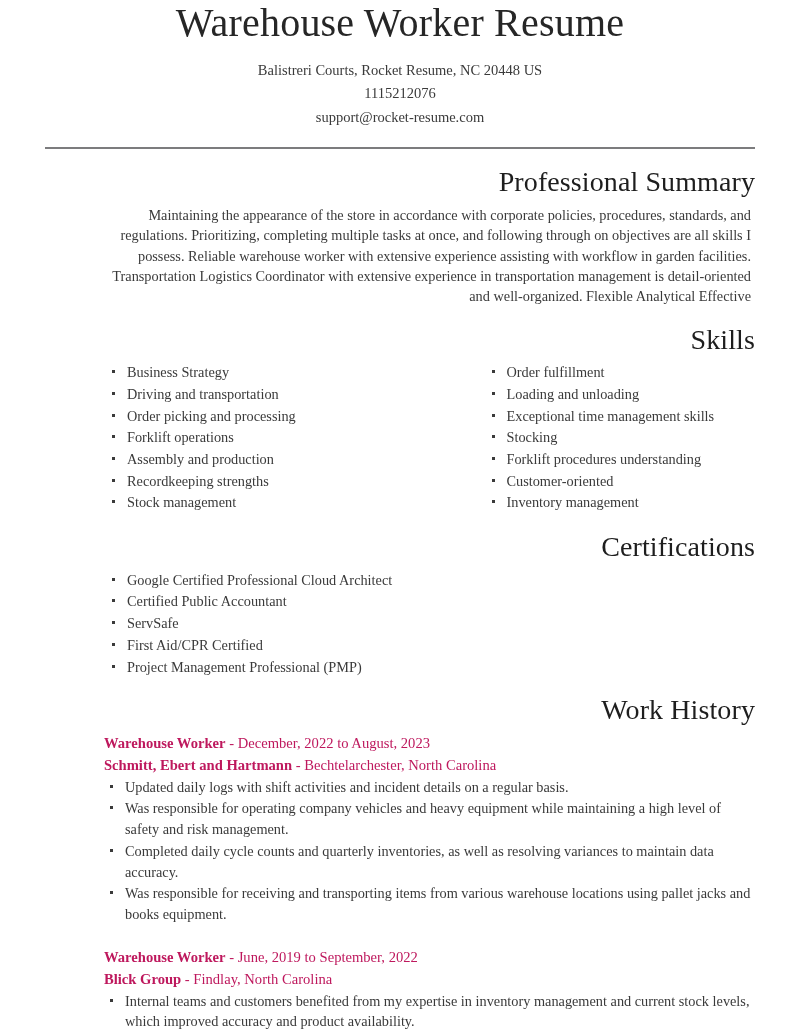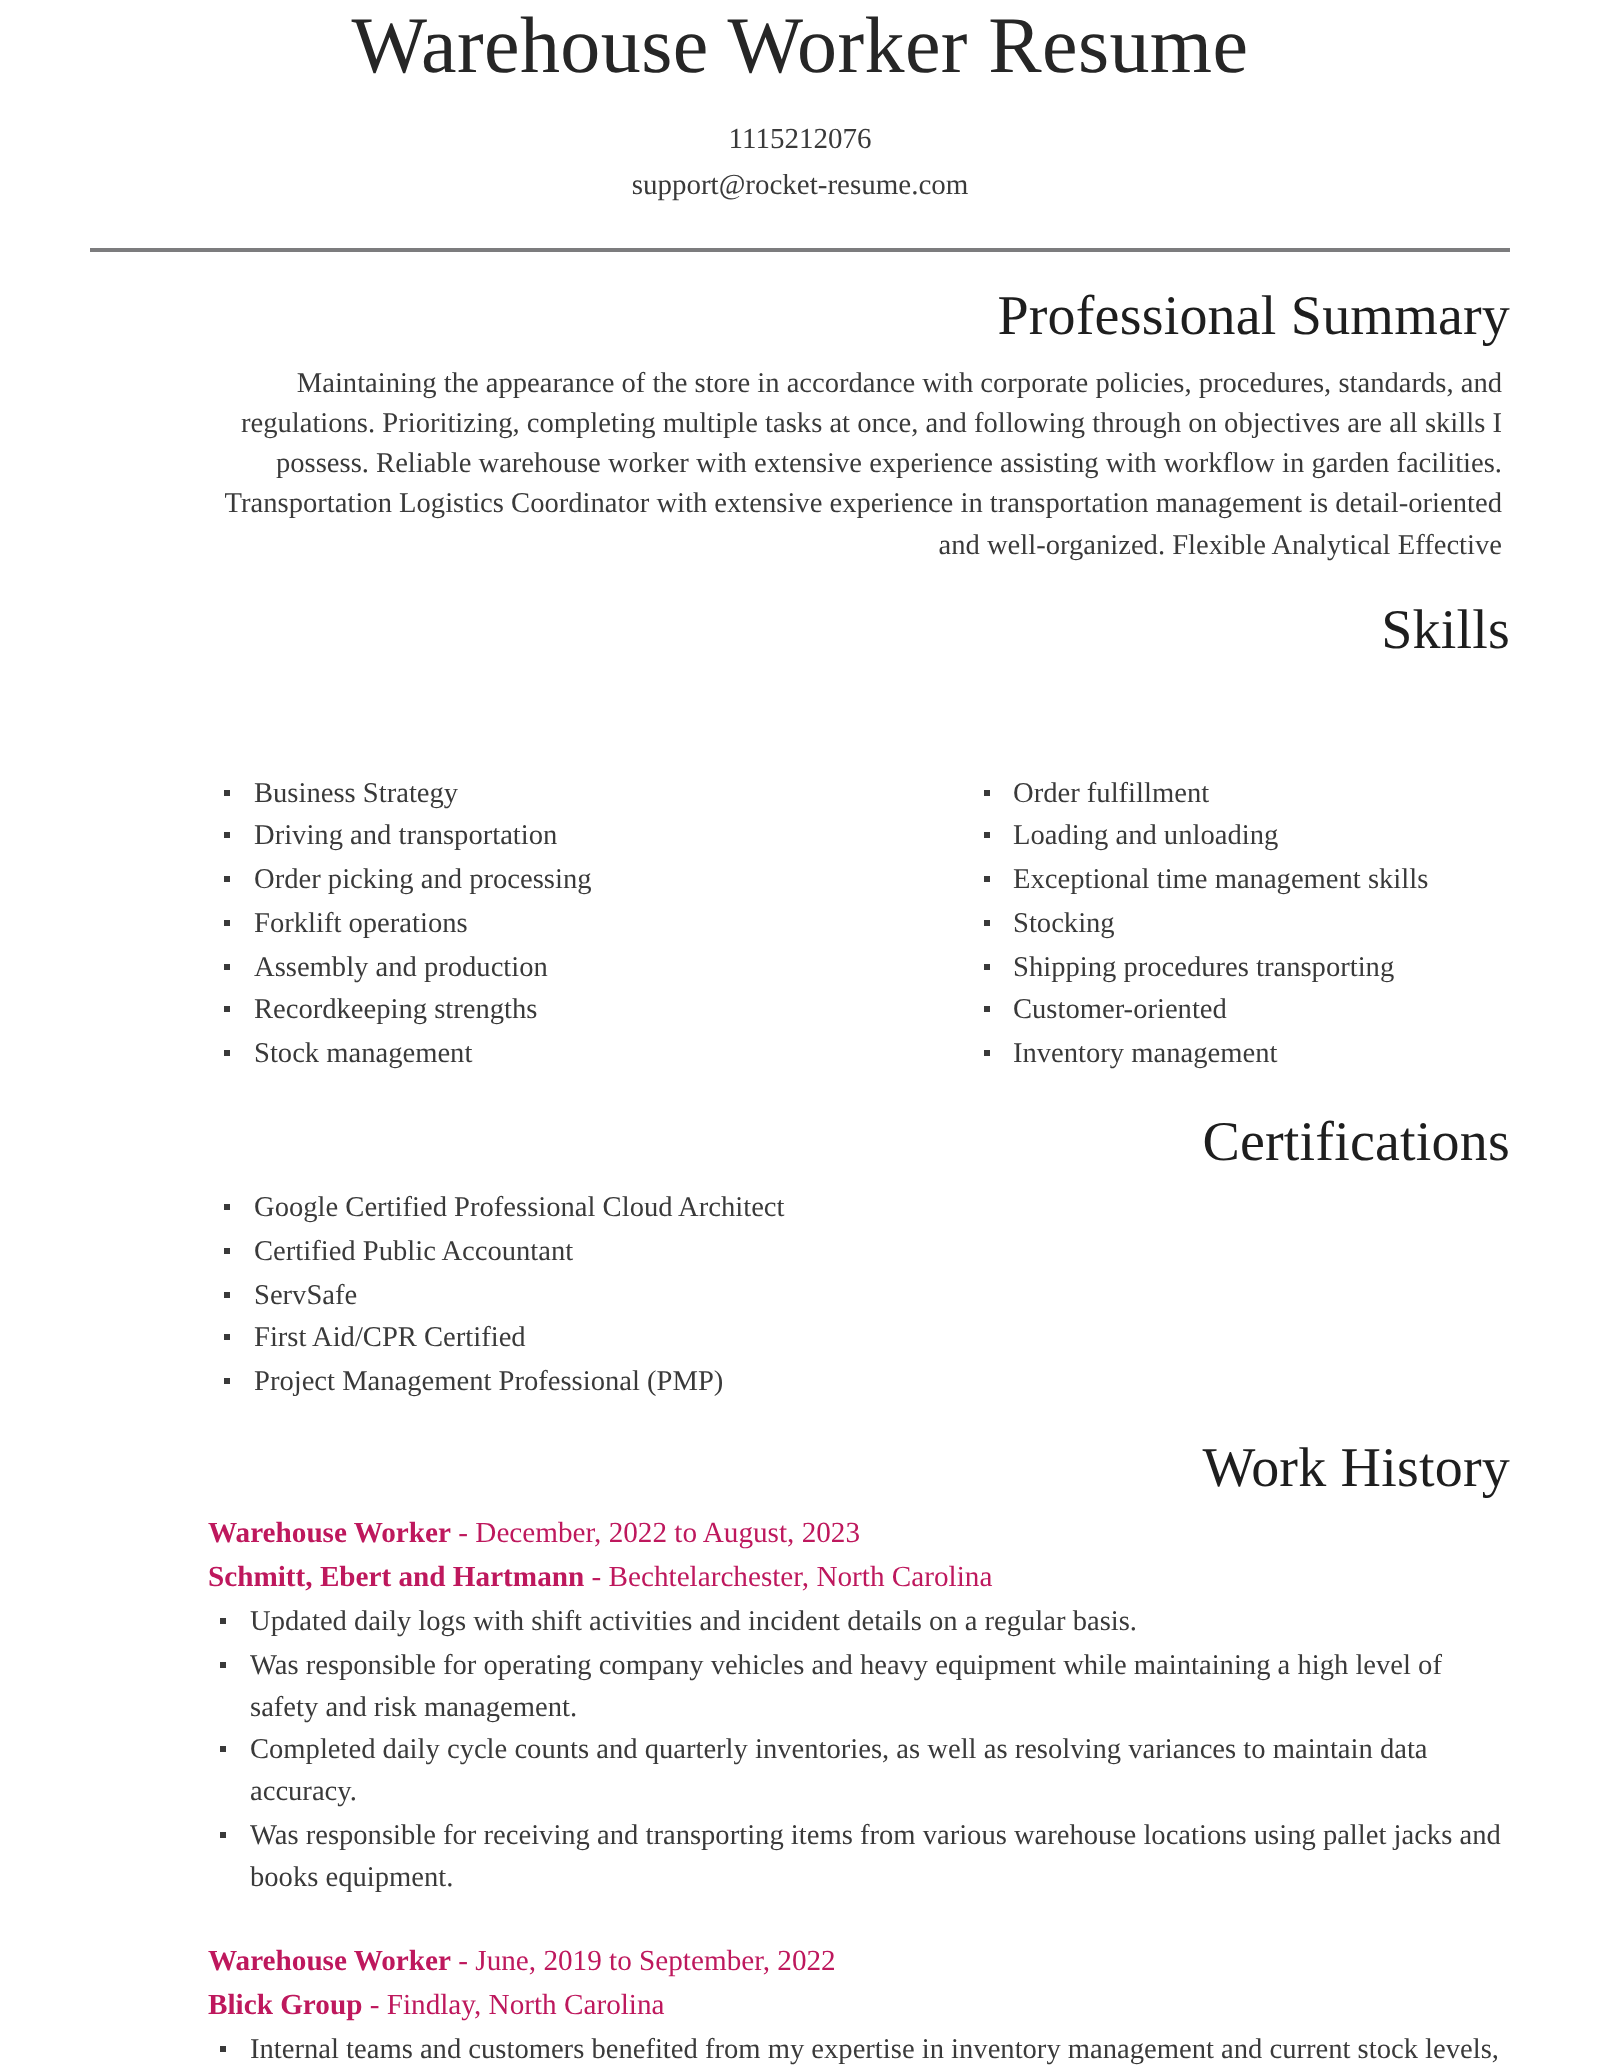--- a/index.html
+++ b/index.html
@@ -103,21 +103,20 @@
   }
 
   
   .skills-cols {
     display: flex;
     padding-left: 61px;
   }
   .skills-cols .col {
     width: 50%;
     box-sizing: border-box;
-    margin-top: 48px;
   }
   .skills-cols .col.right {
     padding-left: 55px;
   }
 
   .certs-body {
     padding-left: 61px;
   }
 
   
@@ -151,20 +150,21 @@
   }
 </style>
 </head>
 <body>
 
 <div class="page">
 
   <h1 class="doc-title">Warehouse Worker Resume</h1>
 
   <div class="contact-block">
+    <div class="contact-line">Balistreri Courts, Rocket Resume, NC 20448 US</div>
     <div class="contact-line">1115212076</div>
     <div class="contact-line">support@rocket-resume.com</div>
   </div>
 
   <hr class="divider">
 
   <div class="section">
     <h2 class="section-title">Professional Summary</h2>
     <div class="section-body">
       <p class="summary-text">Maintaining the appearance of the store in accordance with corporate policies, procedures, standards, and regulations. Prioritizing, completing multiple tasks at once, and following through on objectives are all skills I possess. Reliable warehouse worker with extensive experience assisting with workflow in garden facilities. Transportation Logistics Coordinator with extensive experience in transportation management is detail-oriented and well-organized. Flexible Analytical Effective</p>
@@ -184,21 +184,21 @@
           <li>Recordkeeping strengths</li>
           <li>Stock management</li>
         </ul>
       </div>
       <div class="col right">
         <ul class="bullets">
           <li>Order fulfillment</li>
           <li>Loading and unloading</li>
           <li>Exceptional time management skills</li>
           <li>Stocking</li>
-          <li>Shipping procedures transporting</li>
+          <li>Forklift procedures understanding</li>
           <li>Customer-oriented</li>
           <li>Inventory management</li>
         </ul>
       </div>
     </div>
   </div>
 
   <div class="section">
     <h2 class="section-title">Certifications</h2>
     <div class="certs-body">

